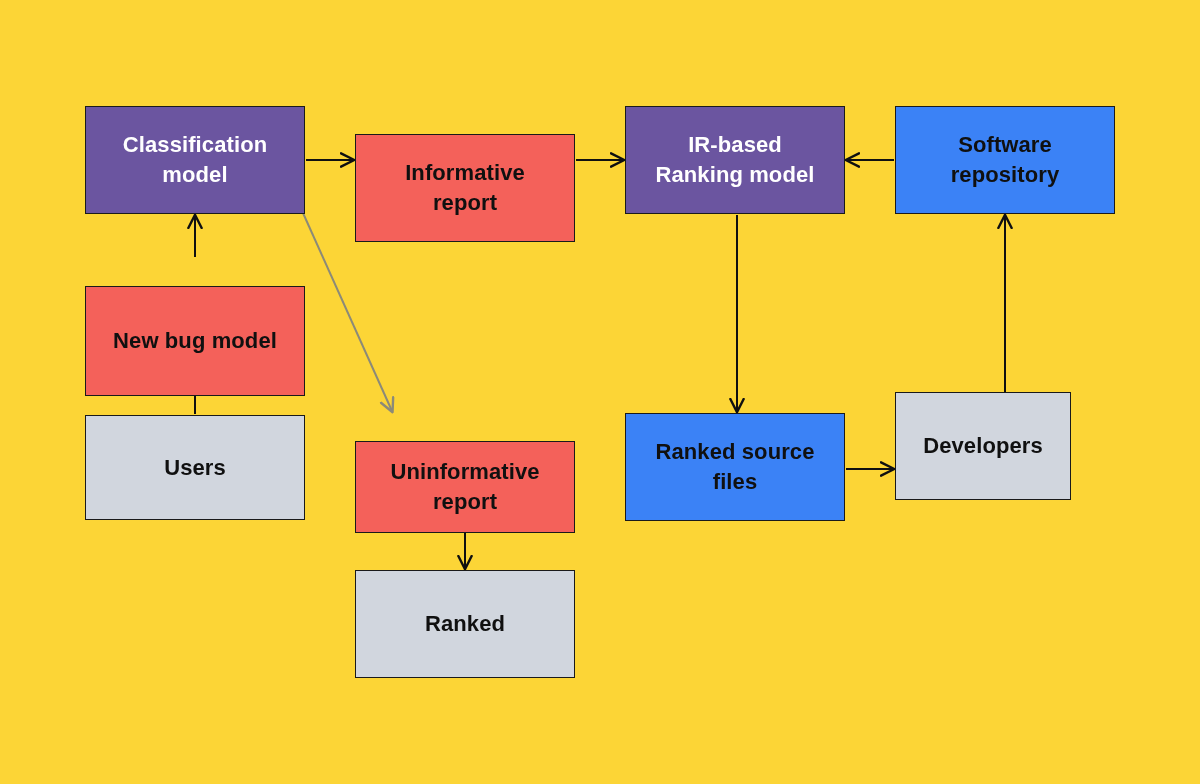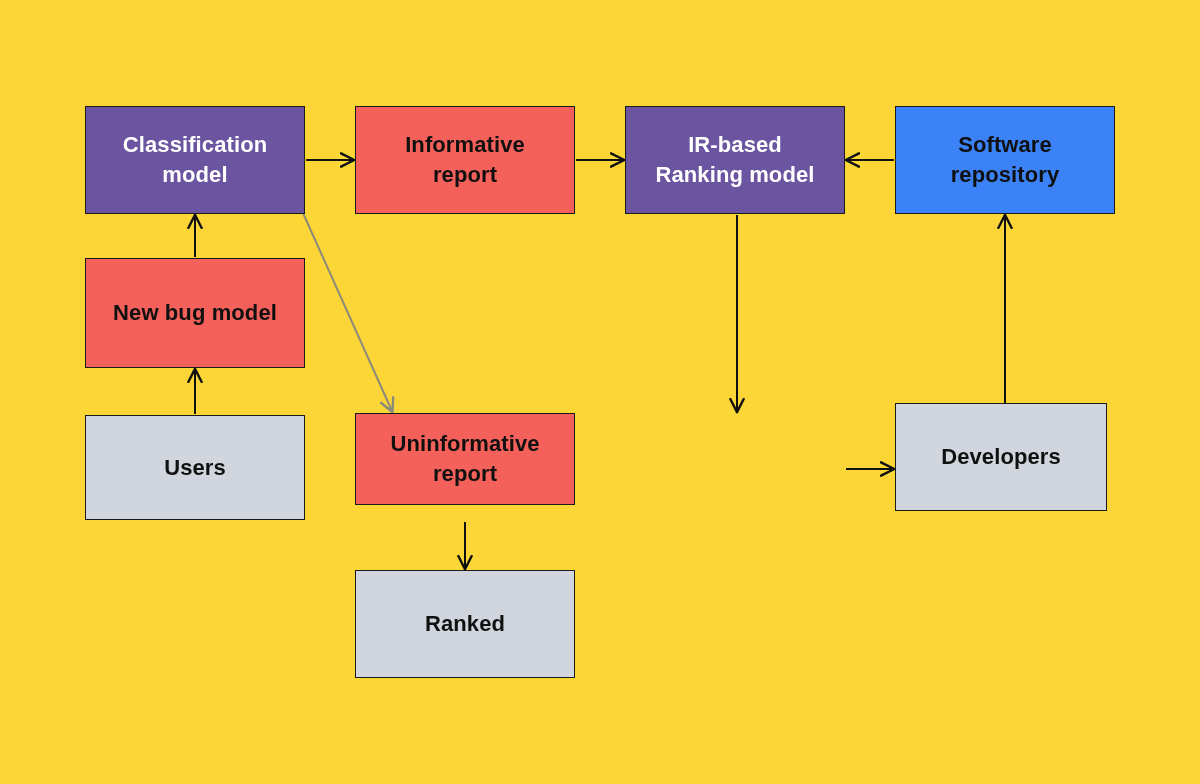--- a/index.html
+++ b/index.html
@@ -39,34 +39,34 @@
     font-weight: bold;
     line-height: 1.35;
     letter-spacing: 0.1px;
     padding: 4px 10px;
     white-space: pre-line;
   }
   .node-dark  { color: #101010; }
   .node-light { color: #ffffff; }
 
   .fill-purple { background: #6B55A0; }
-  .fill-red    { background: #F4615A; }
+  .fill-red    { background: #F4615A; margin-top: 28px; }
   .fill-green  { background: #3b82f6; }
   .fill-gray   { background: #D1D6DE; }
 
   
   .n-classification-model   { left: 85px;  top: 106px; width: 220px; height: 108px; }
   .n-informative-report     { left: 355px; top: 106px; width: 220px; height: 108px; }
   .n-ir-ranking-model       { left: 625px; top: 106px; width: 220px; height: 108px; }
   .n-software-repository    { left: 895px; top: 106px; width: 220px; height: 108px; }
   .n-new-bug-report         { left: 85px;  top: 258px; width: 220px; height: 110px; }
   .n-users                  { left: 85px;  top: 415px; width: 220px; height: 105px; }
   .n-uninformative-report   { left: 355px; top: 413px; width: 220px; height: 92px; }
   .n-ranked-source-files    { left: 625px; top: 413px; width: 220px; height: 108px; }
-  .n-developers             { left: 895px; top: 403px; width: 212px; height: 108px; }
+  .n-developers             { left: 895px; top: 392px; width: 176px; height: 108px; }
   .n-discard                { left: 355px; top: 570px; width: 220px; height: 108px; }
 </style>
 </head>
 <body>
 
 <div id="canvas">
 
   <svg id="arrow-layer" viewBox="0 0 1200 784" width="1200" height="784" xmlns="http://www.w3.org/2000/svg">
     <defs>
       <marker id="ah-black" viewBox="0 0 12 12" refX="10" refY="6" markerWidth="8" markerHeight="8" orient="auto-start-reverse">
@@ -110,18 +110,20 @@
   <div class="node n-software-repository fill-green node-dark">Software
 repository</div>
 
   <div class="node n-new-bug-report fill-red node-dark">New bug model</div>
 
   <div class="node n-users fill-gray node-dark">Users</div>
 
   <div class="node n-uninformative-report fill-red node-dark">Uninformative
 report</div>
 
+  <div class="node n-ranked-source-files fill-green node-dark">Ranked source
+files</div>
 
   <div class="node n-developers fill-gray node-dark">Developers</div>
 
   <div class="node n-discard fill-gray node-dark">Ranked</div>
 
 </div>
 
 </body></html>

